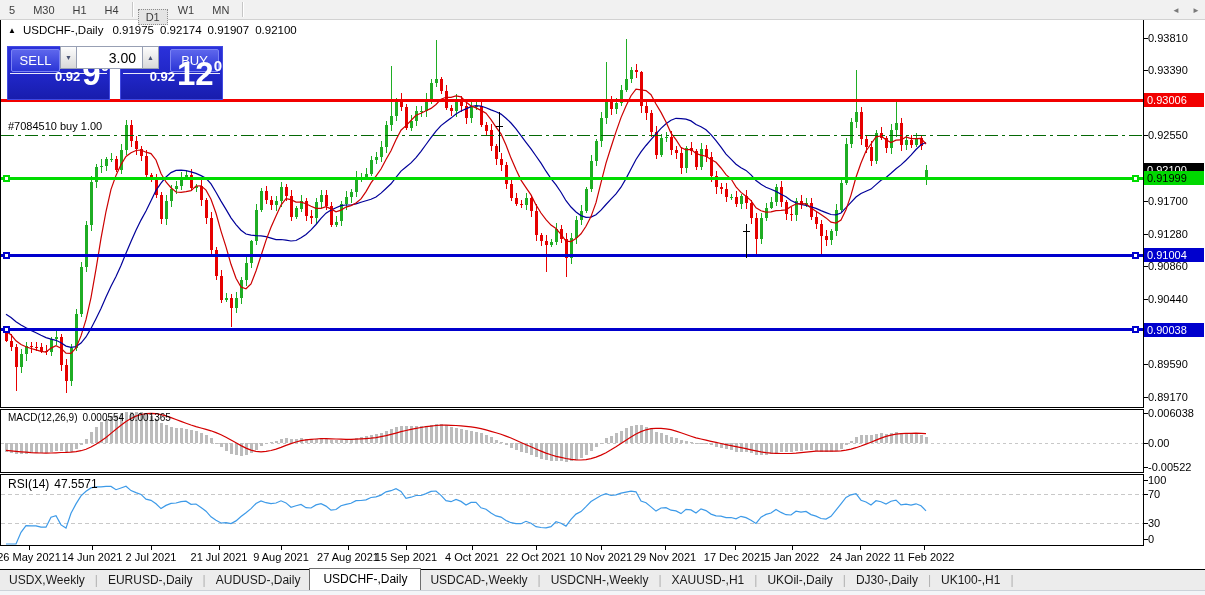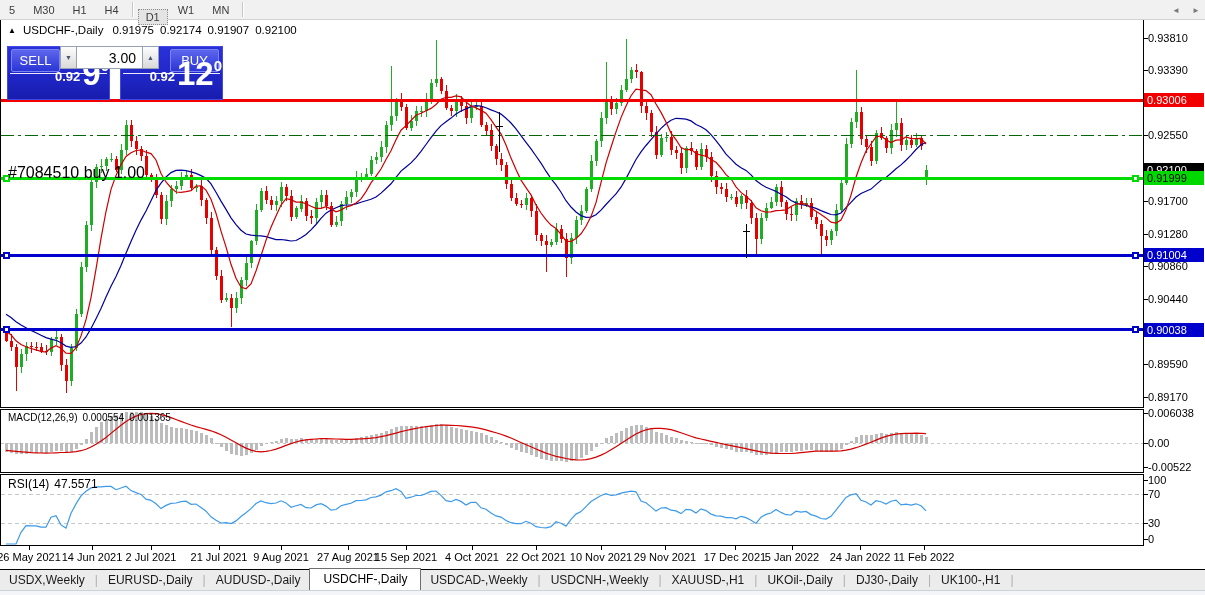--- a/index.html
+++ b/index.html
@@ -34,21 +34,21 @@
   .tp-small{font-size:13px;font-weight:bold;margin:0 2px 3px 0;}
   .tp-big{font-size:33px;font-weight:bold;line-height:27px;}
   .tp-sup{font-size:15px;font-weight:bold;margin-bottom:13px;}
   .tp-vol{position:absolute;left:53px;top:2px;height:23px;display:flex;z-index:4;}
   .tp-spin{width:17px;height:23px;background:linear-gradient(#fdfdfd,#d9d9d9);border:1px solid #98a0b4;
            font-size:7px;color:#4a5474;display:flex;align-items:center;justify-content:center;padding:0;
            font-family:inherit;}
   .tp-input{width:59px;height:21px;border:1px solid #98a0b4;border-left:none;border-right:none;
             text-align:right;font-size:14px;padding:0 6px 0 0;color:#000;font-family:inherit;outline:none;}
   
-  .pos-label{position:absolute;left:8px;top:120px;font-size:16px;color:#000;z-index:2;margin-top:44px;}
+  .pos-label{position:absolute;left:8px;top:120px;font-size:11px;color:#000;z-index:2;}
   .macd-label{position:absolute;left:8px;top:412px;font-size:10px;color:#000;z-index:2;white-space:nowrap;}
   .rsi-label{position:absolute;left:8px;top:477px;font-size:12px;color:#000;z-index:2;white-space:nowrap;}
   .ind-val{margin-left:5px;}
   
   .tab-bar{position:absolute;left:0;top:569px;width:1205px;height:21px;background:#ececec;
            border-top:1px solid #000;display:flex;align-items:center;font-size:12px;color:#1a1a1a;z-index:5;box-sizing:border-box;}
   .tab{padding:12px 9px;white-space:nowrap;cursor:default;}
   .tab.active{background:#fff;border:1px solid #6e6e6e;margin-top:-2px;padding:3px 13px 4px;color:#000;}
   .tab-sep{color:#b0b0b0;padding:0 1px;}
   .tab-scroll{position:absolute;right:5px;top:6px;color:#7a7a7a;font-size:8px;z-index:6;}

